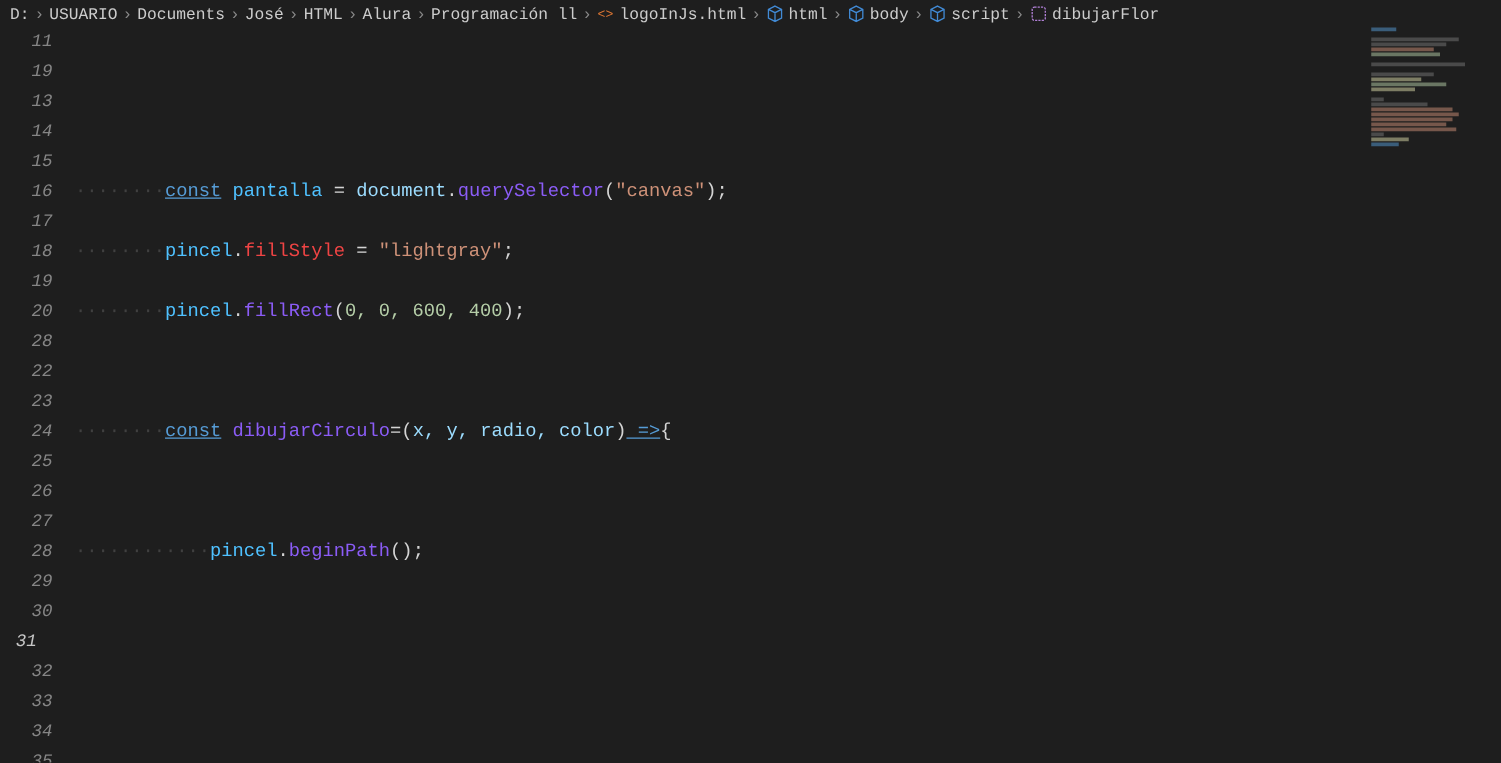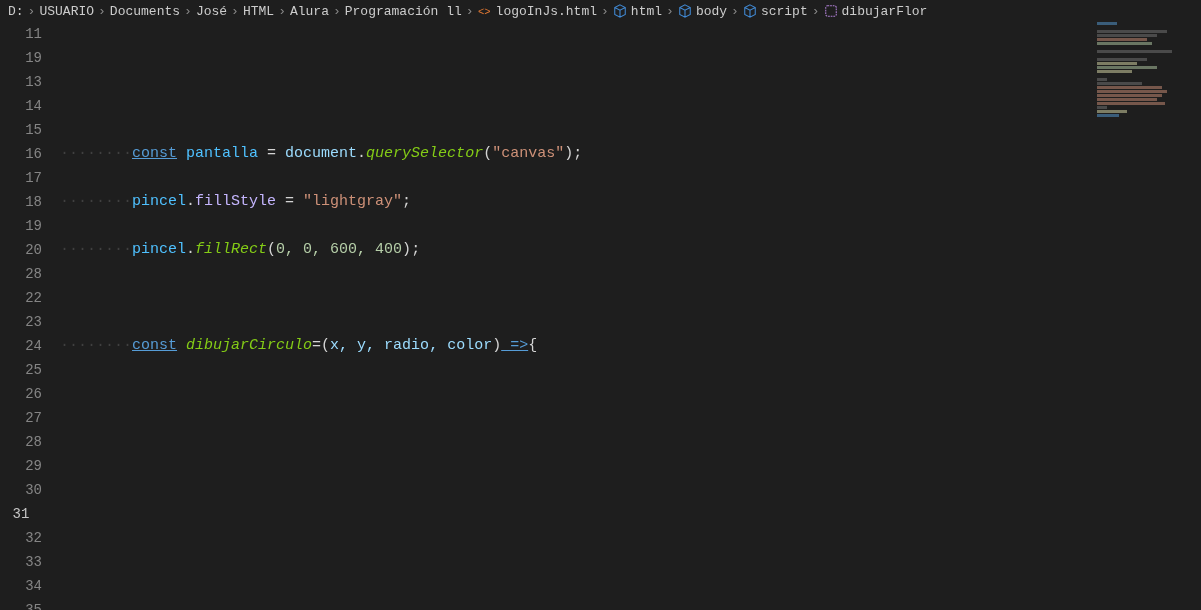--- a/index.html
+++ b/index.html
@@ -44,40 +44,41 @@
     position: relative;
   }
   .gutter {
     width: 60px;
     text-align: right;
     padding-right: 18px;
     color: #858585;
     line-height: 24px;
     font-size: 14px;
     user-select: none;
+    font-style: italic;
   }
   .gutter .ln { height: 24px; }
   .gutter .ln.active { color: #c6c6c6; text-align: center; }
 
   .code {
     flex: 1;
     line-height: 24px;
     font-size: 15px;
     white-space: pre;
     position: relative;
   }
   .code .line { height: 24px; }
 
   .tag   { color: #808080; }
   .tagn  { color: #569cd6; }
   .kw    { color: #569cd6; text-decoration: underline; }
   .vconst{ color: #4fc1ff; }
   .varn  { color: #9cdcfe; }
-  .func  { color: #84cc16; font-style: italic; }
-  .prop  { color: #c4b5fd; }
+  .func  { color: #8b5cf6; }
+  .prop  { color: #ef4444; }
   .str   { color: #ce9178; }
   .num   { color: #b5cea8; }
   .punc  { color: #d4d4d4; }
   .ws    { color: #404040; }
 
   .minimap {
     position: absolute;
     top: 22px;
     right: 0;
     width: 110px;
@@ -195,20 +196,21 @@
     </div>
   <div class="code">
 <div class="line"></div>
 <div class="line"></div>
 <div class="line"><span class="ws">········</span><span class="kw">const</span> <span class="vconst">pantalla</span><span class="punc"> = </span><span class="varn">document</span><span class="punc">.</span><span class="func">querySelector</span><span class="punc">(</span><span class="str">"canvas"</span><span class="punc">);</span></div>
 <div class="line"><span class="ws">········</span><span class="vconst">pincel</span><span class="punc">.</span><span class="prop">fillStyle</span><span class="punc"> = </span><span class="str">"lightgray"</span><span class="punc">;</span></div>
 <div class="line"><span class="ws">········</span><span class="vconst">pincel</span><span class="punc">.</span><span class="func">fillRect</span><span class="punc">(</span><span class="num">0, 0, 600, 400</span><span class="punc">)</span><span class="punc">;</span></div>
 <div class="line"></div>
 <div class="line"><span class="ws">········</span><span class="kw">const</span> <span class="func">dibujarCirculo</span><span class="punc">=</span><span class="punc">(</span><span class="varn">x, y, radio, color</span><span class="punc">)</span><span class="kw"> =&gt;</span><span class="punc">{</span></div>
 <div class="line"></div>
+<div class="line"><span class="ws">············</span><span class="vconst">pincel</span><span class="punc">.</span><span class="func">beginPath</span><span class="punc">(</span><span class="punc">)</span><span class="punc">;</span></div>
 
 
 
 
 
 
 
 
 
 

